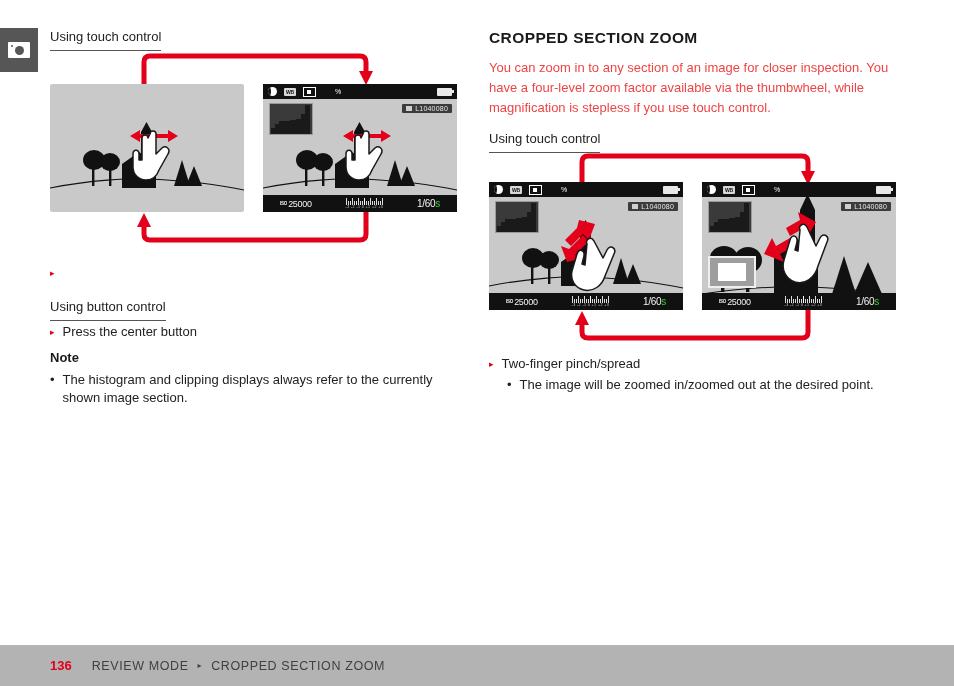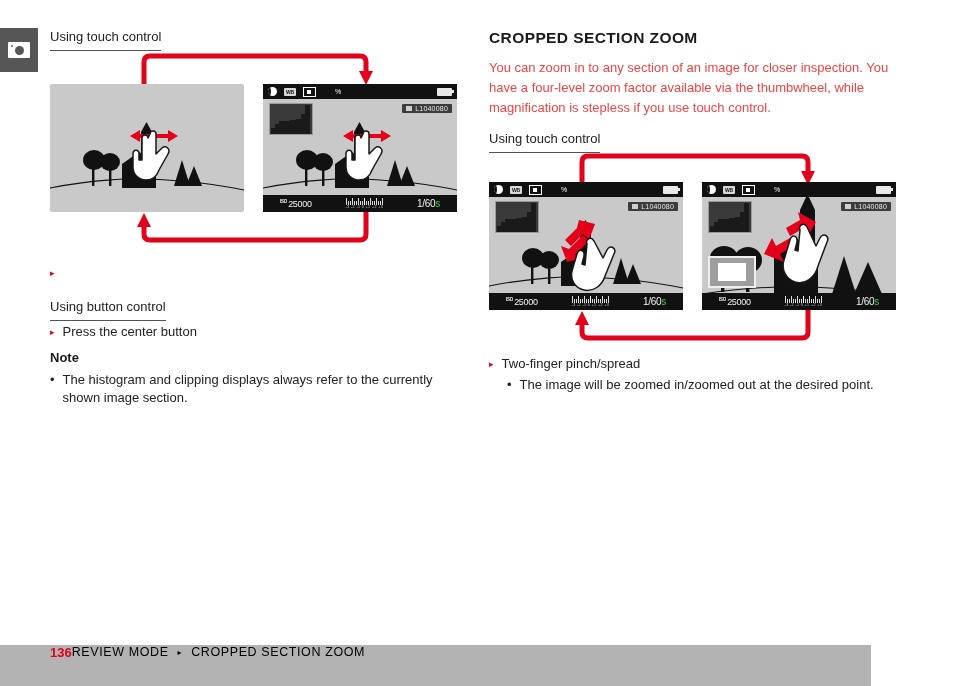--- a/index.html
+++ b/index.html
@@ -79,21 +79,21 @@
 
   
   .filelabel{
     position:absolute;background:#3c3c3c;color:#e9e9e9;
     display:flex;align-items:center;gap:3px;padding:1px 4px;border-radius:1px;
     font-size:7px;letter-spacing:.2px;
   }
   .filelabel .card{width:6px;height:5px;background:#cfcfcf;display:block;}
 
   
-  .isoblk{display:flex;align-items:flex-start;gap:1px;}
+  .isoblk{display:flex;align-items:center;gap:1px;}
   .isoblk .lbl{font-size:4.5px;font-weight:bold;letter-spacing:-.2px;}
   .isoblk .val{font-size:9px;letter-spacing:-.3px;}
   .shutter{font-size:10px;letter-spacing:-.3px;}
   .shutter .s{color:#39d13f;}
   .expscale{display:flex;flex-direction:column;align-items:center;gap:0px;}
   .ticks{display:flex;align-items:flex-end;gap:1px;height:7px;}
   .ticks span{display:block;width:1px;background:#dcdcdc;height:4px;}
   .ticks span.tall{height:7px;}
   .ticks span.mid{height:7px;background:#fff;width:1.4px;}
   .nums{font-size:3.6px;color:#cfcfcf;letter-spacing:.4px;}
@@ -104,25 +104,25 @@
   .navbox i{position:absolute;left:18%;top:18%;width:64%;height:64%;background:#fff;display:block;}
 
   
   svg.hand{position:absolute;overflow:visible;}
 
   
   svg.flow{position:absolute;overflow:visible;}
 
   
   .footer{
-    position:absolute;left:0;bottom:0;width:871px;height:41px;background:#b3b3b3;
-    display:flex;align-items:flex-start;
+    position:absolute;left:0;bottom:0;width:954px;height:41px;background:#b3b3b3;
+    display:flex;align-items:center;
   }
   .footer .pg{color:#e2001a;font-weight:bold;font-size:13px;margin-left:50px;}
-  .footer .crumb{color:#000000;font-size:12.5px;letter-spacing:.6px;display:flex;align-items:center;gap:9px;}
+  .footer .crumb{color:#404040;font-size:12.5px;letter-spacing:.6px;margin-left:20px;display:flex;align-items:center;gap:9px;}
   .footer .crumb .sep{font-size:8px;}
 </style>
 </head>
 <body>
 
 <div class="page">
 
   <div class="corner-badge">
     <span class="cam-glyph"></span>
   </div>

